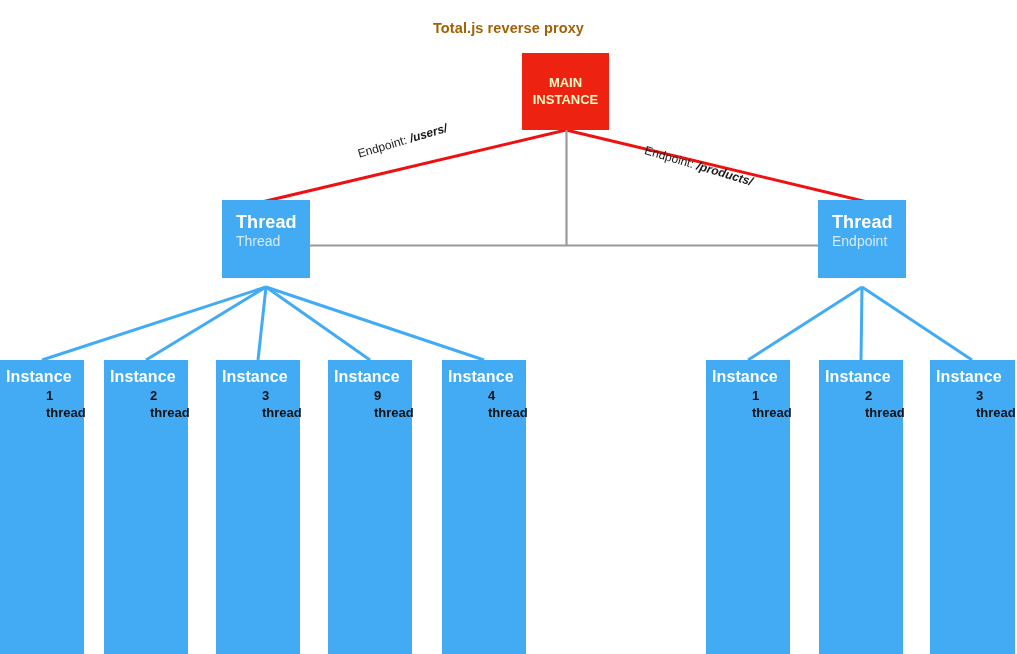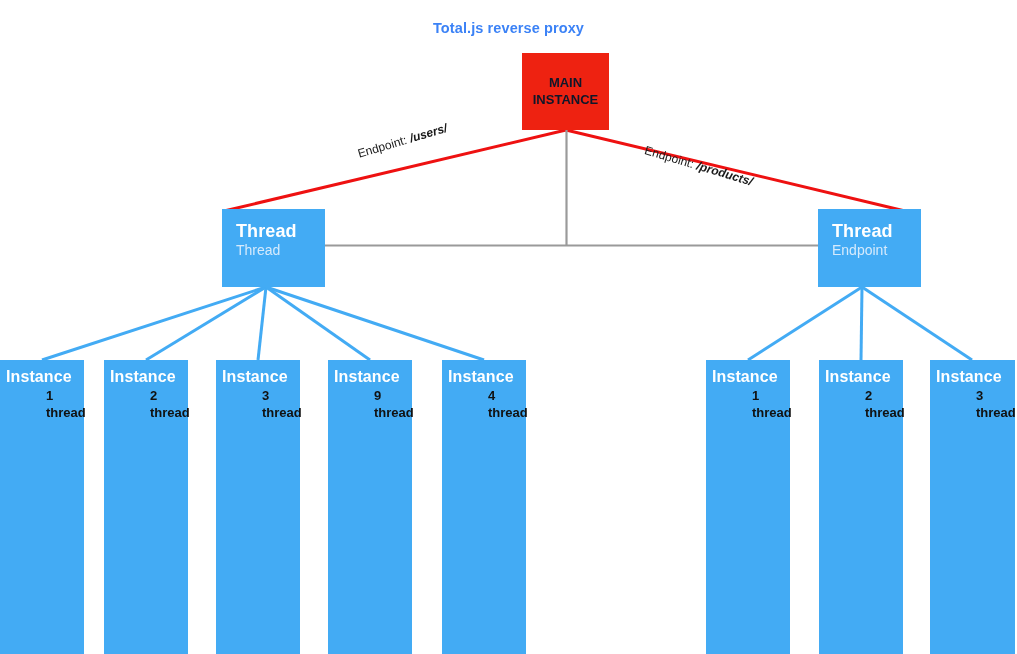--- a/index.html
+++ b/index.html
@@ -32,49 +32,49 @@
 
   
   .diagram-title {
     position: absolute;
     left: 0;
     top: 20px;
     width: 1017px;
     text-align: center;
     font-size: 14.5px;
     font-weight: bold;
-    color: #3b82f6;
+    color: #a16207;
     letter-spacing: 0.1px;
   }
 
   
   .main-instance {
     left: 522px;
     top: 53px;
     width: 87px;
     height: 77px;
     background: #ee2211;
     display: flex;
     flex-direction: column;
     align-items: center;
     justify-content: center;
-    color: #0f172a;
+    color: #fef9c3;
     font-size: 13px;
     font-weight: bold;
     line-height: 1.25;
     text-align: center;
   }
 
   
   .thread-box {
-    width: 103px;
+    width: 88px;
     height: 78px;
     background: #43abf4;
     padding: 12px 0 0 14px;
-    top: 209px;
+    top: 200px;
   }
   .thread-box .thread-title {
     color: #ffffff;
     font-size: 18px;
     font-weight: bold;
     line-height: 1.15;
     letter-spacing: 0.1px;
   }
   .thread-box .thread-sub {
     color: #e2f0fd;

